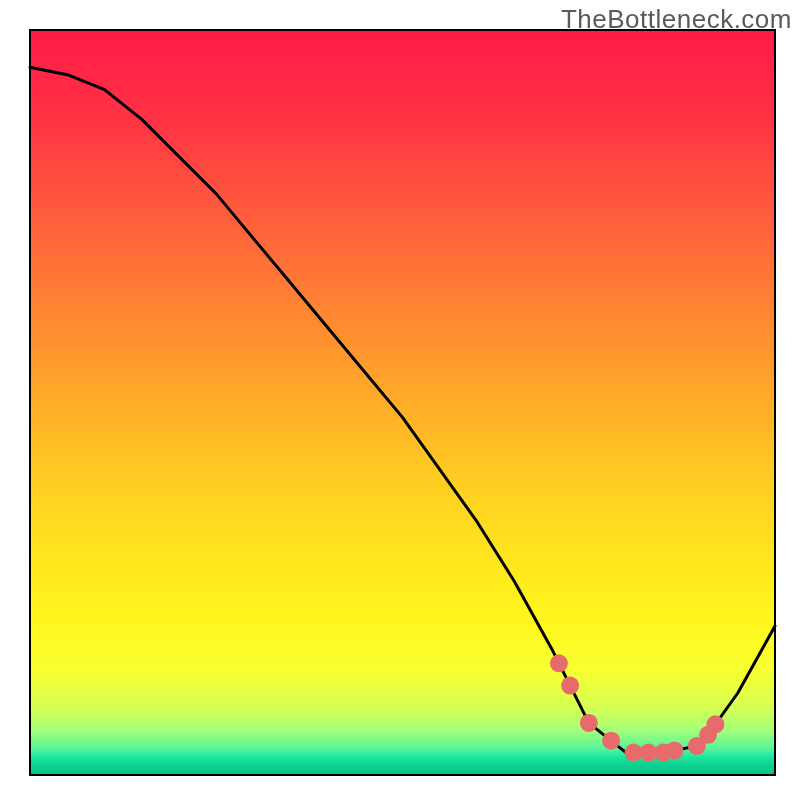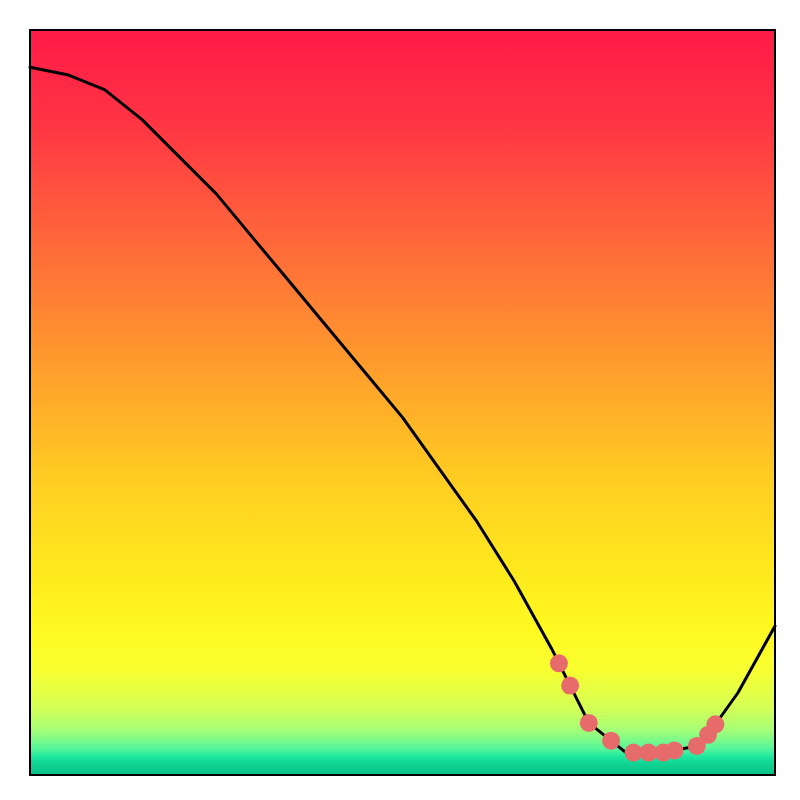--- a/index.html
+++ b/index.html
@@ -31,20 +31,21 @@
     position: absolute;
     top: 0;
     left: 0;
     z-index: 1;
   }
 </style>
 </head>
 <body>
 
 <div class="stage">
+  <div class="watermark">TheBottleneck.com</div>
   <svg id="chart-svg" width="800" height="800" viewBox="0 0 800 800">
       <defs>
         <linearGradient id="bg-grad" x1="0" y1="0" x2="0" y2="1">
           <stop offset="0%" stop-color="#ff1a47"></stop>
           <stop offset="12%" stop-color="#ff3344"></stop>
           <stop offset="24%" stop-color="#ff5a3d"></stop>
           <stop offset="36%" stop-color="#ff8034"></stop>
           <stop offset="48%" stop-color="#ffa62a"></stop>
           <stop offset="60%" stop-color="#ffcc22"></stop>
           <stop offset="72%" stop-color="#ffe81e"></stop>

